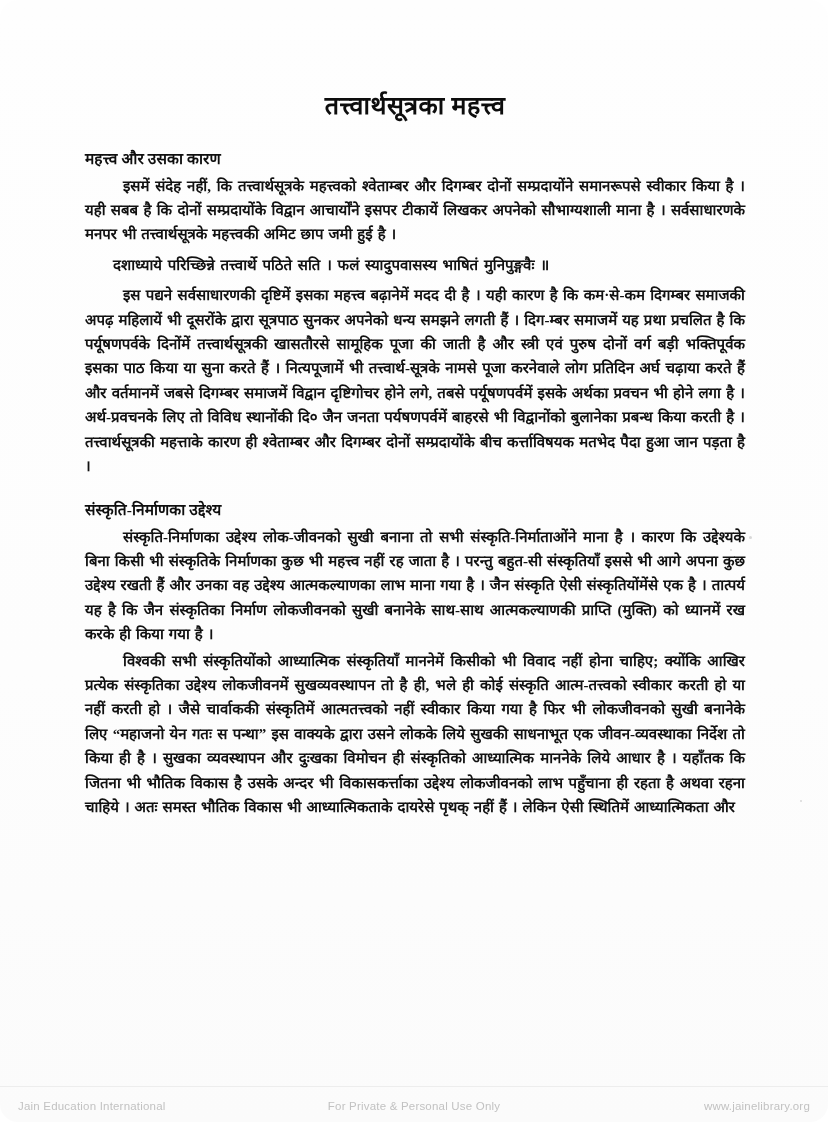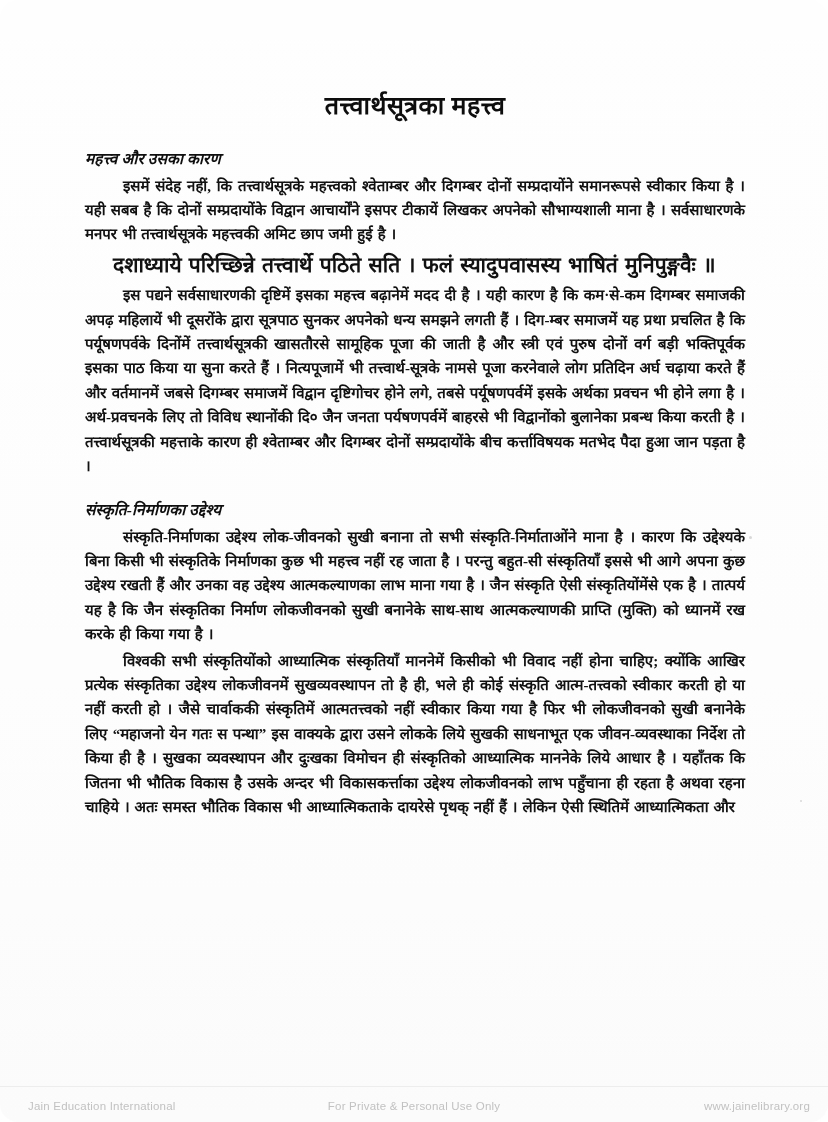--- a/index.html
+++ b/index.html
@@ -42,37 +42,36 @@
     font-family: "Liberation Serif", "DejaVu Serif", serif;
   }
 
   .section-head {
     font-size: 15.5px;
     font-weight: 700;
     color: #0f0f0f;
     margin: 14px 0 3px 0;
     line-height: 1.5;
     letter-spacing: 0.1px;
-    font-style: italic;
   }
 
   p.body-para {
     font-size: 15px;
     line-height: 24.4px;
     color: #111111;
     margin: 0 0 2px 0;
     text-align: justify;
     text-justify: inter-word;
     text-indent: 38px;
     word-spacing: 1.2px;
     font-weight: 700;
   }
 
   p.verse {
-    font-size: 21px;
+    font-size: 15px;
     line-height: 24.4px;
     color: #111111;
     margin: 6px 0 6px 0;
     text-align: left;
     text-indent: 28px;
     word-spacing: 2px;
     font-weight: 600;
   }
   .spacer-xs { height: 4px; }
 
@@ -93,21 +92,21 @@
     height: 32px;
     display: flex;
     align-items: center;
     font-family: "Liberation Sans", sans-serif;
     font-size: 11.5px;
     color: #c2c2c2;
     letter-spacing: 0.2px;
   }
   .footer .f-left {
     position: absolute;
-    left: 28px;
+    left: 18px;
   }
   .footer .f-center {
     position: absolute;
     left: 50%;
     transform: translateX(-50%);
   }
   .footer .f-right {
     position: absolute;
     right: 18px;
   }

